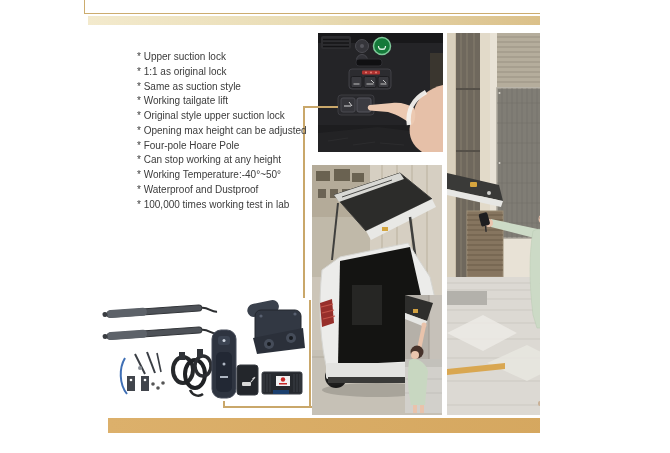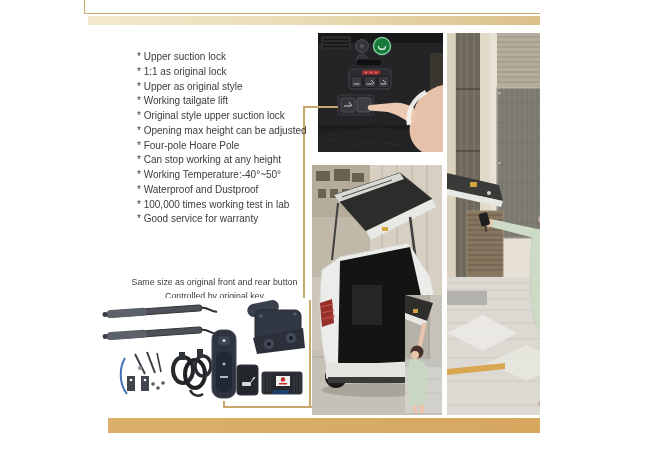--- a/index.html
+++ b/index.html
@@ -44,36 +44,31 @@
 
   <div class="abs gline" id="l1"></div>
   <div class="abs gline" id="l2"></div>
   <div class="abs gline" id="l3"></div>
   <div class="abs gline" id="l4"></div>
   <div class="abs gline" id="l5"></div>
 
   <ul class="abs" id="features">
     <li>* Upper suction lock</li>
     <li>* 1:1 as original lock</li>
-    <li>* Upper as original style</li>
+    <li>* Same as suction style</li>
     <li>* Working tailgate lift</li>
     <li>* Original style upper suction lock</li>
     <li>* Opening max height can be adjusted</li>
     <li>* Four-pole Hoare Pole</li>
     <li>* Can stop working at any height</li>
     <li>* Working Temperature:-40°~50°</li>
     <li>* Waterproof and Dustproof</li>
     <li>* 100,000 times working test in lab</li>
-    <li>* Good service for warranty</li>
   </ul>
 
-  <div class="abs" id="caption">
-    <div>Same size as original front and rear button</div>
-    <div>Controlled by original key</div>
-  </div>
 
   <div class="abs" id="dash-photo">
     <svg width="125" height="119" viewBox="0 0 125 119">
       <rect width="125" height="119" fill="#242427"></rect>
       <rect width="125" height="10" fill="#18181a"></rect>
       <g>
         <rect x="3" y="3" width="30" height="13" rx="2" fill="#2d2d30"></rect>
         <line x1="5" y1="6.5" x2="31" y2="6.5" stroke="#131315" stroke-width="1.4"></line>
         <line x1="5" y1="10" x2="31" y2="10" stroke="#131315" stroke-width="1.4"></line>
         <line x1="5" y1="13.5" x2="31" y2="13.5" stroke="#131315" stroke-width="1.4"></line>

